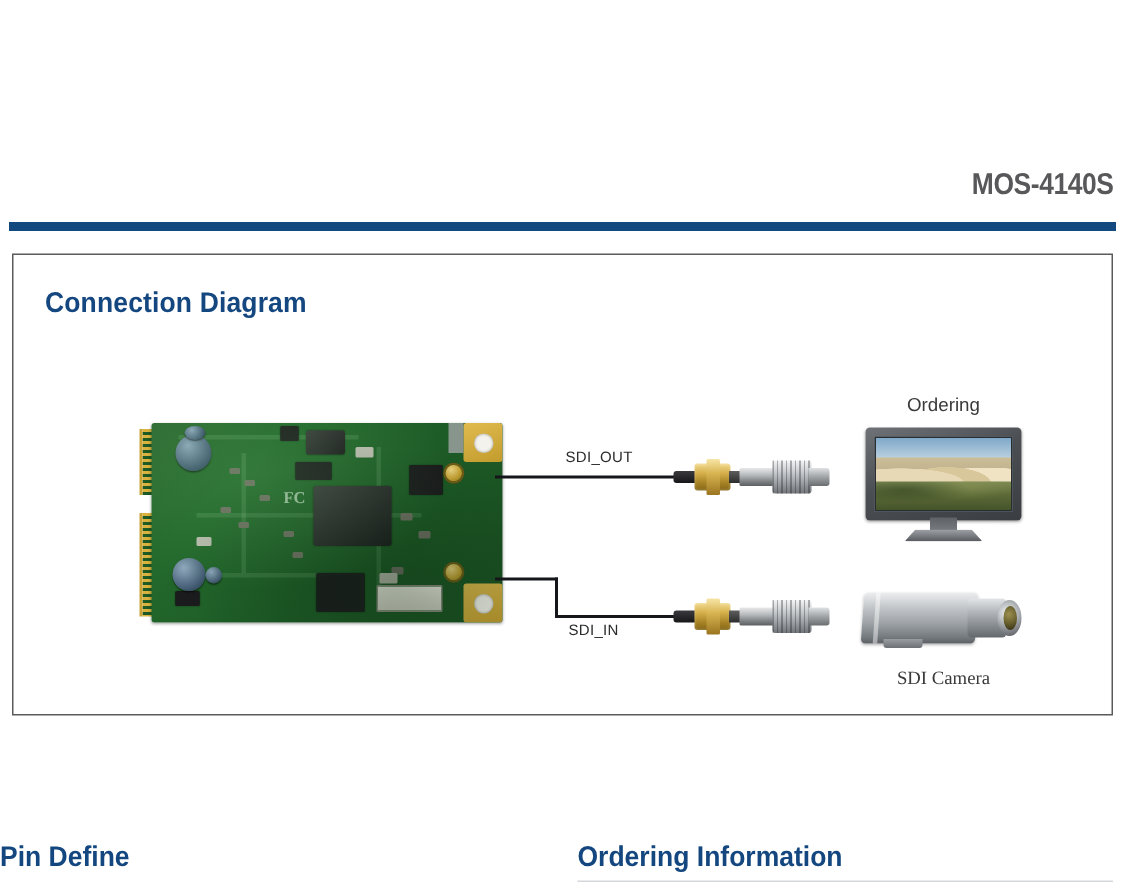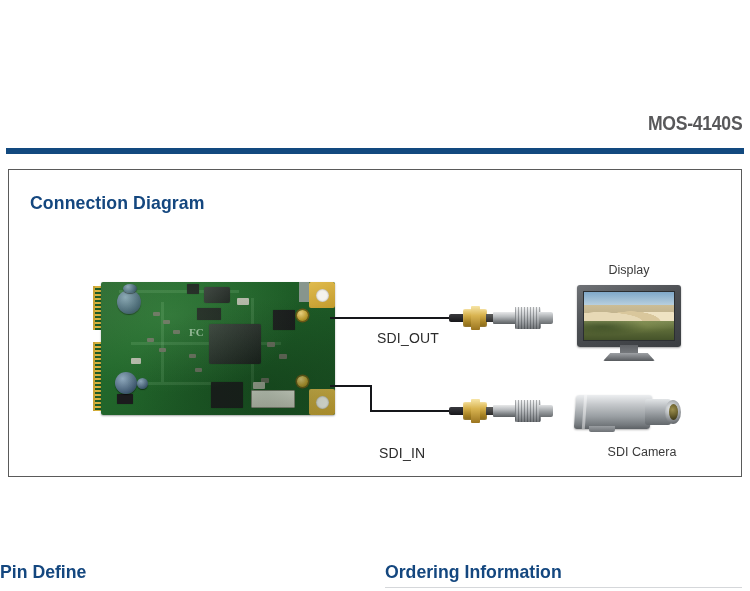--- a/index.html
+++ b/index.html
@@ -267,25 +267,24 @@
     left: 90px; top: 9px;
     width: 14px; height: 12px;
     background: linear-gradient(to bottom, #dfe1e3, #9a9ea1 55%, #6a6e71);
     border-radius: 0 2px 2px 0;
   }
 
   
   .cable-label {
     position: absolute;
     font-family: "Liberation Sans", sans-serif;
-    font-size: 14px;
+    font-size: 10px;
     color: #2b2b2b;
     white-space: nowrap;
     letter-spacing: 0.2px;
-    margin-top: 30px;
   }
   .device-label {
     position: absolute;
     font-family: "Liberation Sans", sans-serif;
     font-size: 12.5px;
     color: #3a3a3a;
     white-space: nowrap;
     text-align: center;
   }
 
@@ -523,40 +522,40 @@
     <div class="conn-assy" style="left:440px; top:226px;">
       <div class="sma-boot"></div>
       <div class="sma-body"></div>
       <div class="sma-nut"></div>
       <div class="sma-stub"></div>
       <div class="bnc-shaft"></div>
       <div class="bnc-knurl"></div>
       <div class="bnc-tip"></div>
     </div>
 
-    <div class="device-label" style="left:568px; top:93px; width:104px;">Display</div>
+    <div class="device-label" style="left:568px; top:93px; width:104px;">Ordering</div>
     <div class="monitor">
       <div class="mon-bezel"></div>
       <div class="mon-screen">
         <div class="sky"></div>
         <div class="hills"></div>
         <div class="ground"></div>
       </div>
       <div class="mon-neck"></div>
       <div class="mon-base"></div>
     </div>
 
     <div class="camera">
       <div class="cam-body"></div>
       <div class="cam-foot"></div>
       <div class="cam-lens-barrel"></div>
       <div class="cam-lens-ring"></div>
       <div class="cam-lens-glass"></div>
     </div>
-    <div class="device-label" style="left:579px; top:275px; width:108px;">SDI Camera</div>
+    <div class="device-label" style="left:566px; top:275px; width:108px;font-family:Liberation Serif, serif;">SDI Camera</div>
 
   </div>
 </div>
 
 <div class="section-heading heading-pin">Pin Define</div>
 
 <div class="section-heading heading-order">Ordering Information</div>
 
 <div class="order-rule"></div>
 

